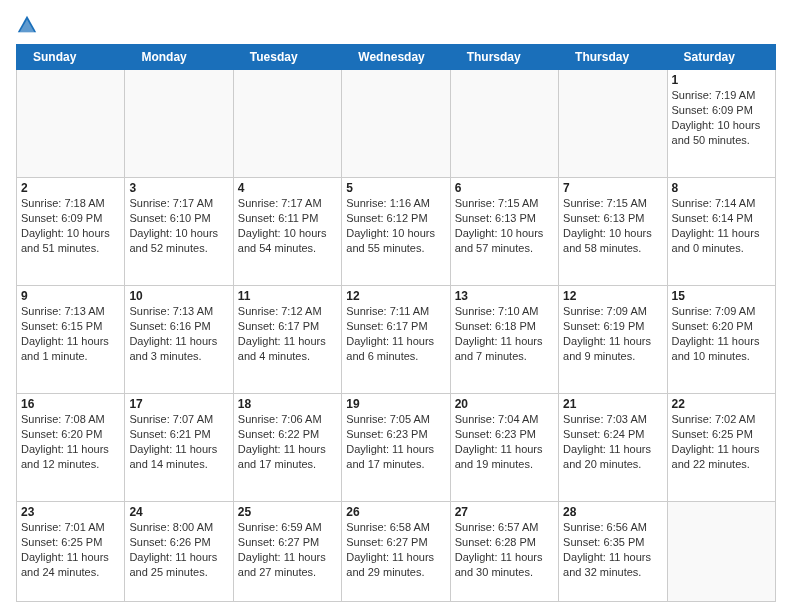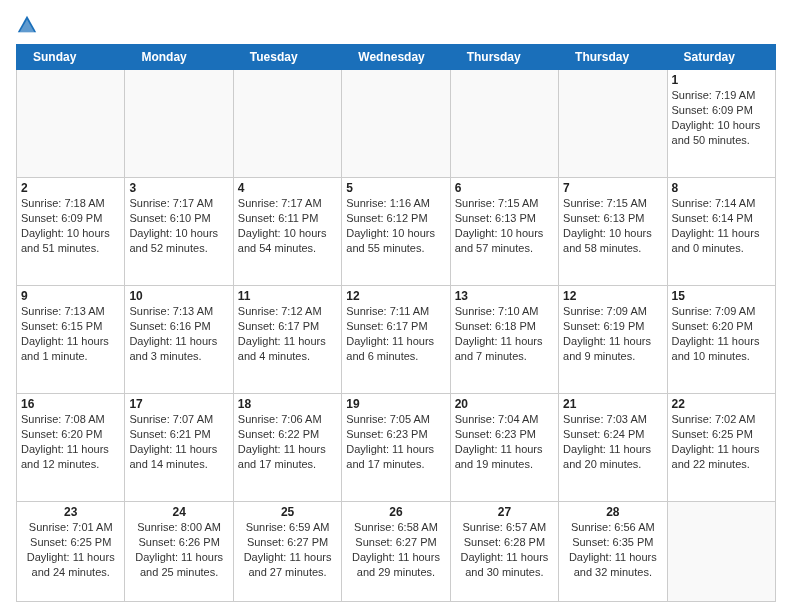--- a/index.html
+++ b/index.html
@@ -86,21 +86,21 @@
     .day-info {
       font-size: 11px;
       color: #333;
       line-height: 1.35;
     }
     .empty-cell {
       background: #f9f9f9;
     }
     tr { height: auto; }
     .cal-row td { height: 88px; }
-    .last-row td { height: 80px; text-align: center; }
+    .last-row td { height: 80px; }
   </style>
 </head>
 <body>
 
 <div class="page">
   <div class="header">
     <div class="logo">
       <svg class="logo-icon" viewBox="0 0 24 24">
         <polygon points="12,2 22,20 2,20" fill="#1a6fba"></polygon>
         <polygon points="12,6 20,20 4,20" fill="#fff" opacity="0.3"></polygon>

